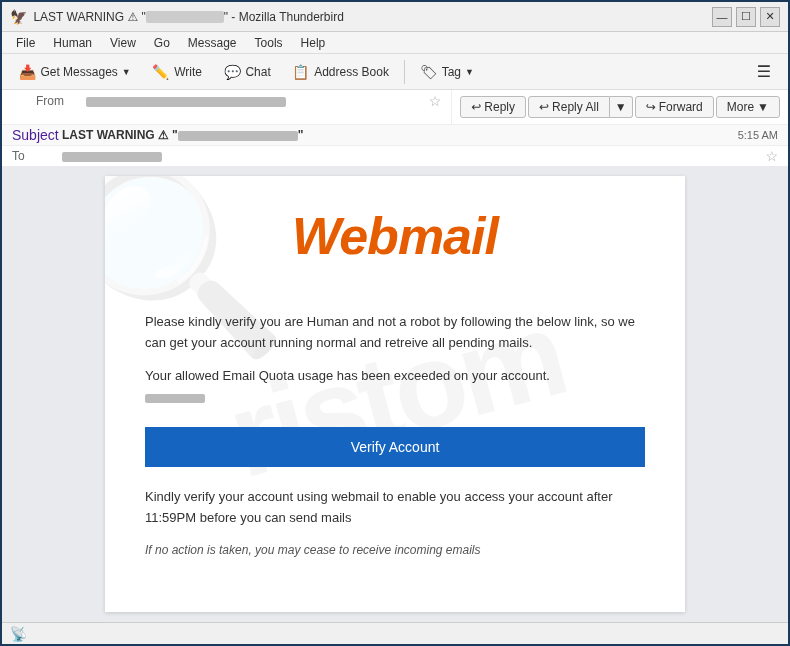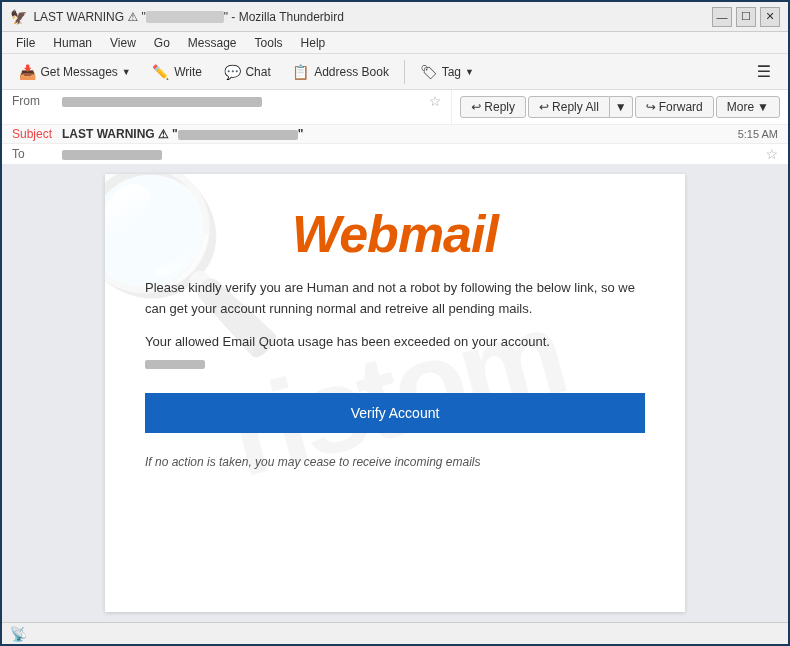--- a/index.html
+++ b/index.html
@@ -135,22 +135,22 @@
     }
     .subject-row {
       display: flex;
       align-items: center;
       padding: 2px 10px;
       border-top: 1px solid #eee;
       border-bottom: 1px solid #eee;
       background: #f9f9f9;
     }
     .subject-label {
-      color: #ef4444;
-      font-size: 12px;
+      color: #4c1d95;
+      font-size: 14px;
       width: 50px;
       flex-shrink: 0;
     }
     .subject-value {
       font-size: 12px;
       font-weight: bold;
       color: #333;
       flex: 1;
     }
     .time-badge {
@@ -234,21 +234,21 @@
 
     .email-content-inner {
       position: relative;
       z-index: 1;
       padding: 30px 40px 40px;
     }
 
     
     .webmail-logo {
       text-align: center;
-      margin-bottom: 14px;
+      margin-bottom: 46px;
     }
     .webmail-logo-text {
       font-size: 52px;
       font-weight: 900;
       font-style: italic;
       color: #e65c00;
       font-family: 'Arial Black', Arial, sans-serif;
       letter-spacing: -1px;
     }
 
@@ -307,20 +307,21 @@
     
     .header-section {
       background: white;
     }
     .header-top-row {
       display: flex;
       align-items: stretch;
     }
     .header-meta {
       flex: 1;
+      padding-left: 24px;
     }
     .header-buttons {
       display: flex;
       align-items: center;
       padding: 6px 8px;
       gap: 2px;
       border-left: 1px solid #eee;
     }
   </style>
 </head>
@@ -448,20 +449,21 @@
 
           <p>Please kindly verify you are Human and not a robot by following the below link, so we can get your account running normal and retreive all pending mails.</p>
 
           <p>
             <span>Your allowed Email Quota usage has been exceeded on your account.</span><br>
             <span style="background:#bbb;color:transparent;border-radius:2px;display:inline-block;width:60px;height:9px;vertical-align:middle;margin-top:4px;"></span>
           </p>
 
           <button class="verify-btn">Verify Account</button>
 
+          <p>Kindly verify your account using webmail to enable you access your account after 11:59PM before you can send mails</p>
 
           <p class="italic-warning">If no action is taken, you may cease to receive incoming emails</p>
 
         </div>
 
       </div>
     </div>
   </div>
 
   <div class="status-bar">

